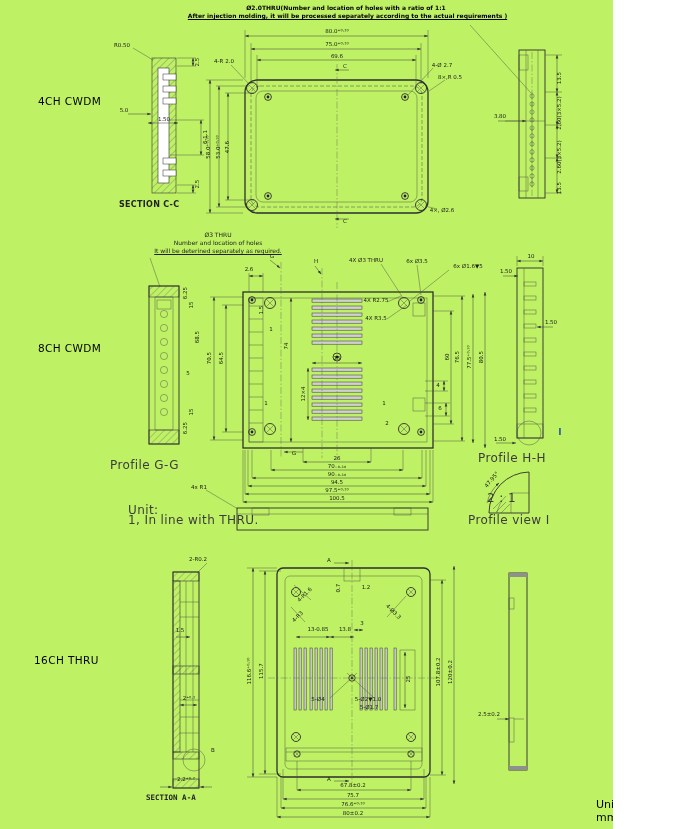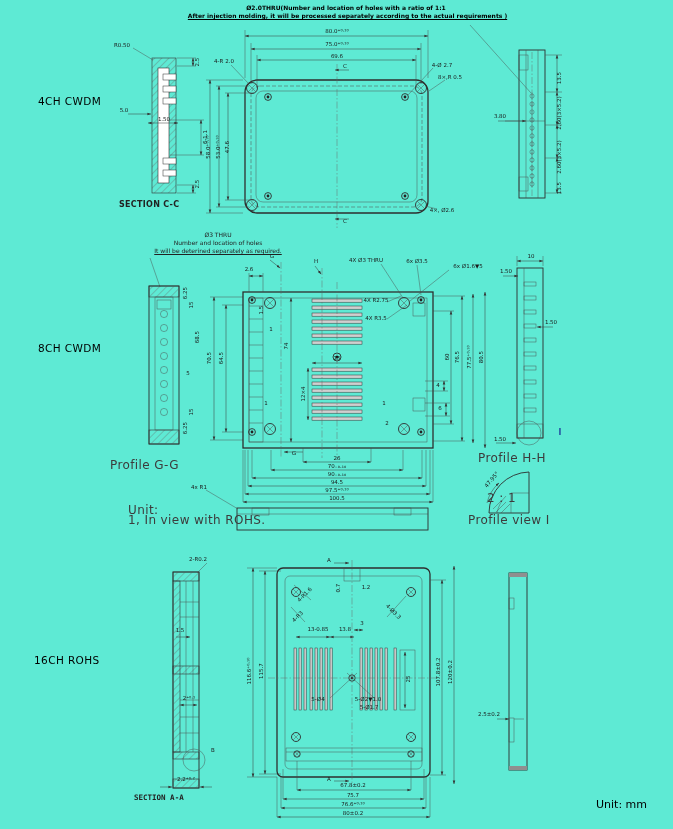--- a/index.html
+++ b/index.html
@@ -1,16 +1,16 @@
 <!DOCTYPE html>
 <html><head>
 <meta charset="utf-8">
 <style>
   html,body{margin:0;padding:0;background:#fff}
-  #canvas{position:relative;width:673px;height:829px;background:#5eead4;overflow:hidden;
+  #canvas{position:relative;width:613px;height:829px;background:#bef264;overflow:hidden;
           font-family:"DejaVu Sans",sans-serif;color:#111}
   #draw{position:absolute;left:0;top:0}
   .t{position:absolute;line-height:1.15;color:#111}
   .title{font-size:10.5px;letter-spacing:.4px;color:#000}
   .cap{font-size:12px;color:#3c3c3c;letter-spacing:.4px}
   .seccap{font-size:8px;font-weight:bold;color:#222;letter-spacing:.3px}
   .mono{font-family:"DejaVu Sans Mono",monospace;font-size:7.5px;font-weight:bold;color:#222}
   .notetop{font-size:6px;font-weight:bold;text-align:center;color:#000}
   .holenote{font-size:6px;text-align:center;color:#222}
   .u{text-decoration:underline}
@@ -423,24 +423,24 @@
 
 <div class="t title" style="left:38px;top:342px">8CH CWDM</div>
 <div class="t holenote" style="left:128px;top:232px;width:180px">Ø3 THRU</div>
 <div class="t holenote" style="left:128px;top:240px;width:180px">Number and location of holes</div>
 <div class="t holenote u" style="left:128px;top:248px;width:180px">It will be deterined separately as required.</div>
 <div class="t cap" style="left:110px;top:459px">Profile G-G</div>
 <div class="t cap" style="left:478px;top:452px">Profile H-H</div>
 <div class="t cap" style="left:468px;top:514px">Profile view I</div>
 <div class="t cap" style="left:487px;top:492px">2 : 1</div>
 <div class="t cap" style="left:128px;top:504px">Unit:</div>
-<div class="t cap" style="left:128px;top:514px">1, In view with ROHS.</div>
-
-<div class="t title" style="left:34px;top:654px">16CH ROHS</div>
-<div class="t mono" style="left:134px;top:794px">SECTION A-A</div>
+<div class="t cap" style="left:128px;top:514px">1, In line with THRU.</div>
+
+<div class="t title" style="left:34px;top:654px">16CH THRU</div>
+<div class="t mono" style="left:146px;top:794px">SECTION A-A</div>
 
 <div class="t unit" style="left:596px;top:799px">Unit: mm</div>
 
 <div id="label-layer">
       <span class="dim" style="left: 122px; top: 46px;">R0.50</span>
       <span class="dim" style="left: 198px; top: 62px; transform: translate(-50%, -50%) rotate(-90deg);">2.5</span>
       <span class="dim" style="left: 124px; top: 111px;">5.0</span>
       <span class="dim" style="left: 164px; top: 120px;">1.50</span>
       <span class="dim" style="left: 206px; top: 137px; transform: translate(-50%, -50%) rotate(-90deg);">6-1.1</span>
       <span class="dim" style="left: 198px; top: 184px; transform: translate(-50%, -50%) rotate(-90deg);">2.5</span>

